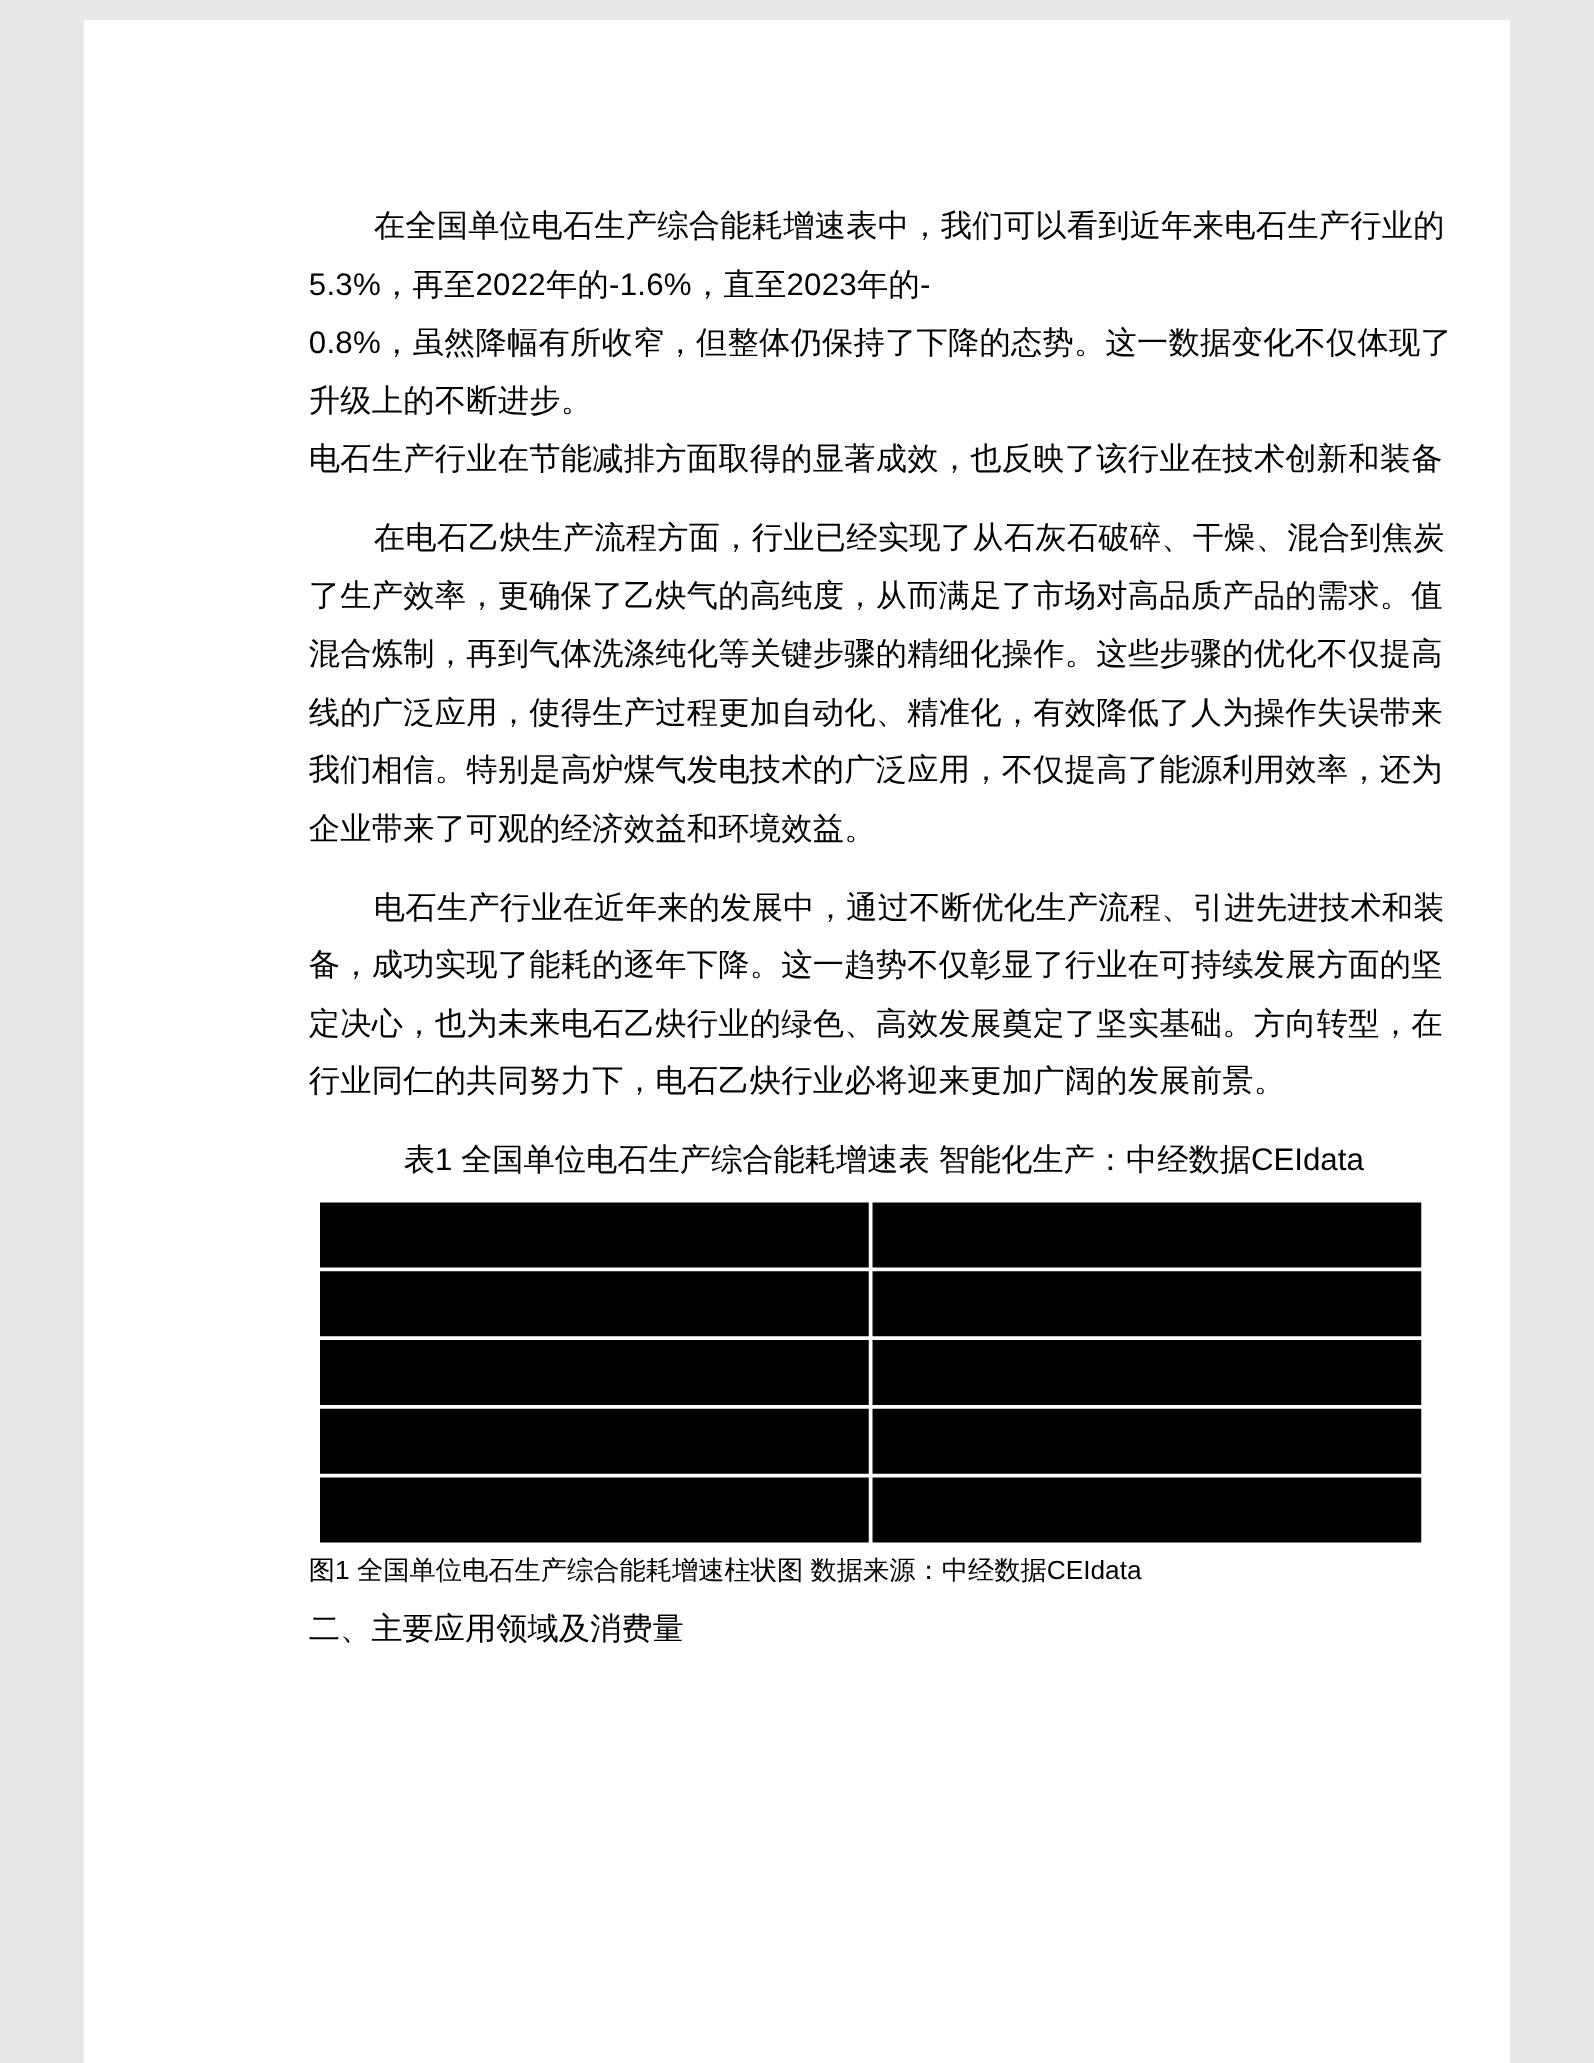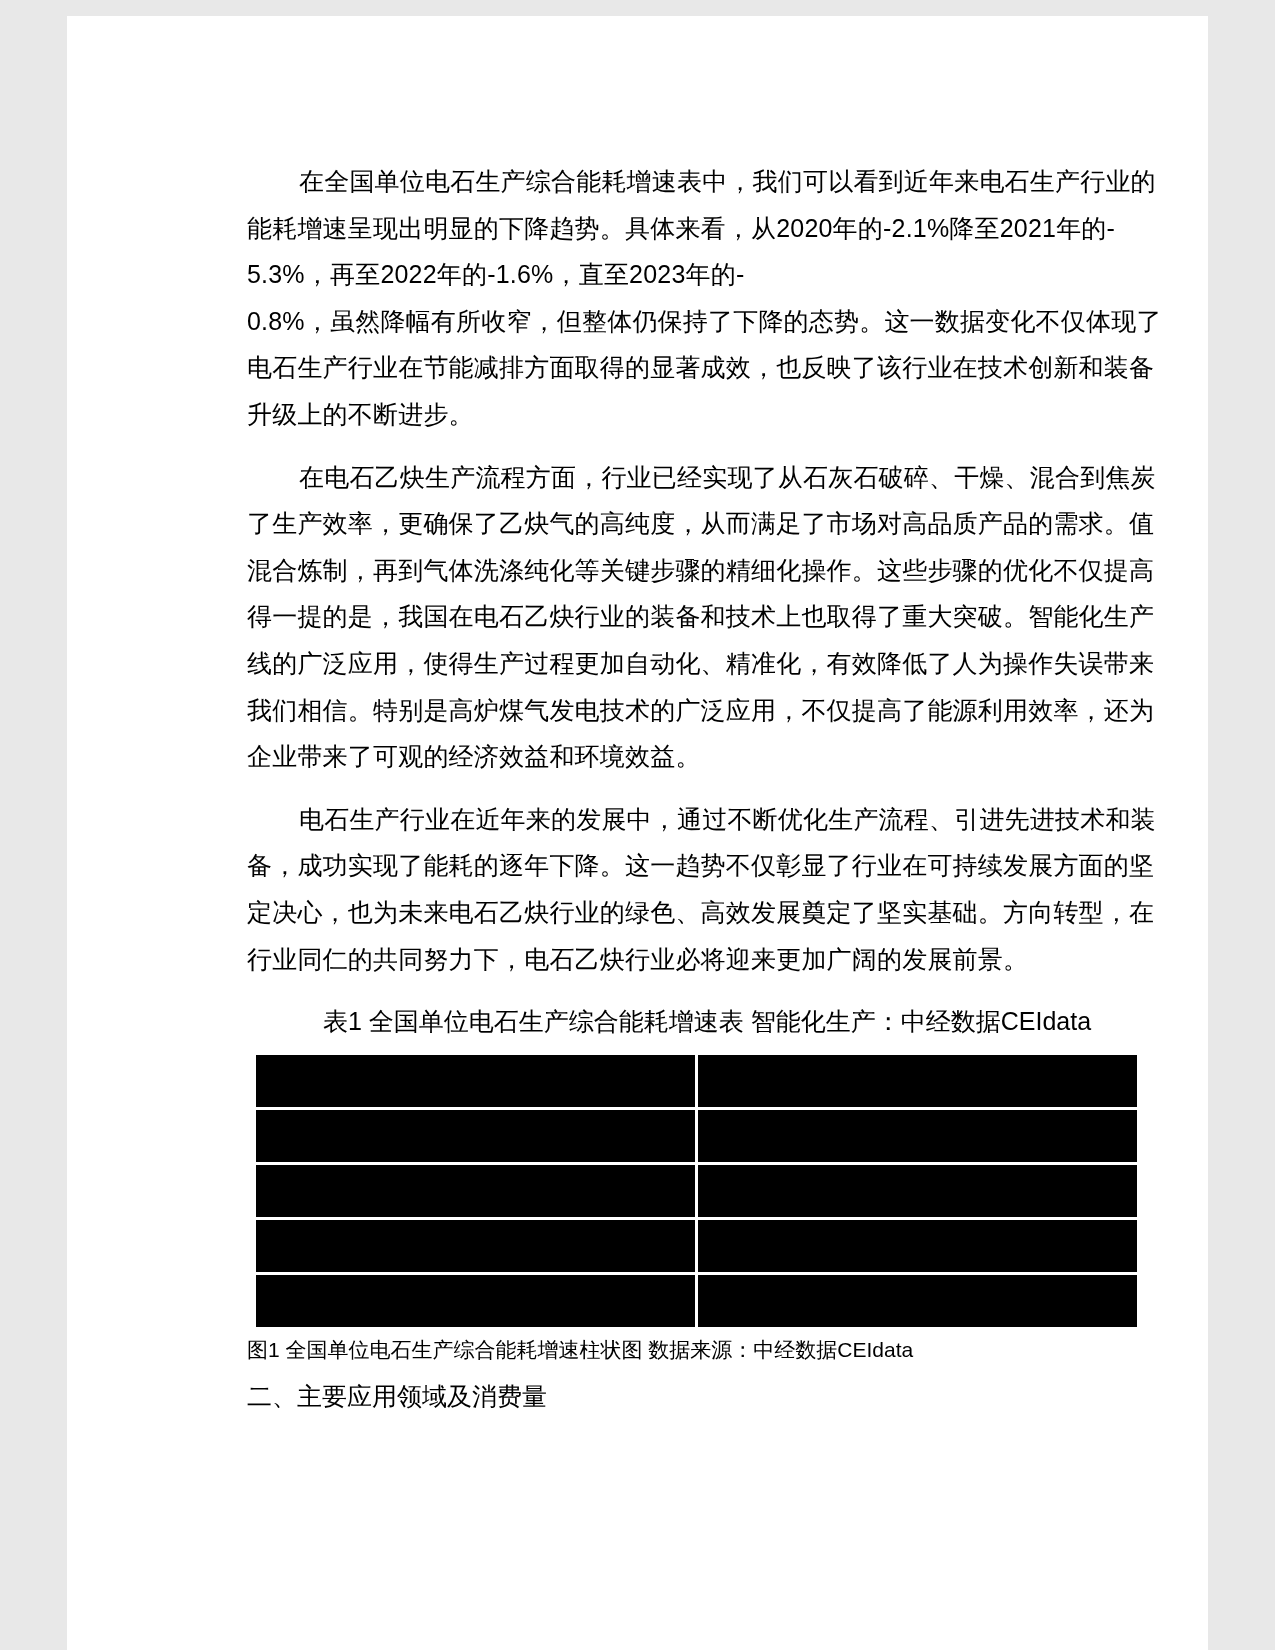--- a/index.html
+++ b/index.html
@@ -58,32 +58,30 @@
   }
 </style>
 </head>
 <body>
 
 <div class="page">
   <div class="doc">
 
     <div class="para">
       <div class="line indent">在全国单位电石生产综合能耗增速表中，我们可以看到近年来电石生产行业的</div>
-      <div class="line">能耗增速呈现出明显的下降趋势。具体来看，从2020年的-2.1%降至2021年的-</div>
       <div class="line">5.3%，再至2022年的-1.6%，直至2023年的-</div>
       <div class="line">0.8%，虽然降幅有所收窄，但整体仍保持了下降的态势。这一数据变化不仅体现了</div>
+      <div class="line">升级上的不断进步。</div>
       <div class="line">电石生产行业在节能减排方面取得的显著成效，也反映了该行业在技术创新和装备</div>
-      <div class="line">升级上的不断进步。</div>
     </div>
 
     <div class="para">
       <div class="line indent">在电石乙炔生产流程方面，行业已经实现了从石灰石破碎、干燥、混合到焦炭</div>
       <div class="line">了生产效率，更确保了乙炔气的高纯度，从而满足了市场对高品质产品的需求。值</div>
       <div class="line">混合炼制，再到气体洗涤纯化等关键步骤的精细化操作。这些步骤的优化不仅提高</div>
-      <div class="line">得一提的是，我国在电石乙炔行业的装备和技术上也取得了重大突破。智能化生产</div>
       <div class="line">线的广泛应用，使得生产过程更加自动化、精准化，有效降低了人为操作失误带来</div>
       <div class="line">我们相信。特别是高炉煤气发电技术的广泛应用，不仅提高了能源利用效率，还为</div>
       <div class="line">企业带来了可观的经济效益和环境效益。</div>
     </div>
 
     <div class="para">
       <div class="line indent">电石生产行业在近年来的发展中，通过不断优化生产流程、引进先进技术和装</div>
       <div class="line">备，成功实现了能耗的逐年下降。这一趋势不仅彰显了行业在可持续发展方面的坚</div>
       <div class="line">定决心，也为未来电石乙炔行业的绿色、高效发展奠定了坚实基础。方向转型，在</div>
       <div class="line">行业同仁的共同努力下，电石乙炔行业必将迎来更加广阔的发展前景。</div>

